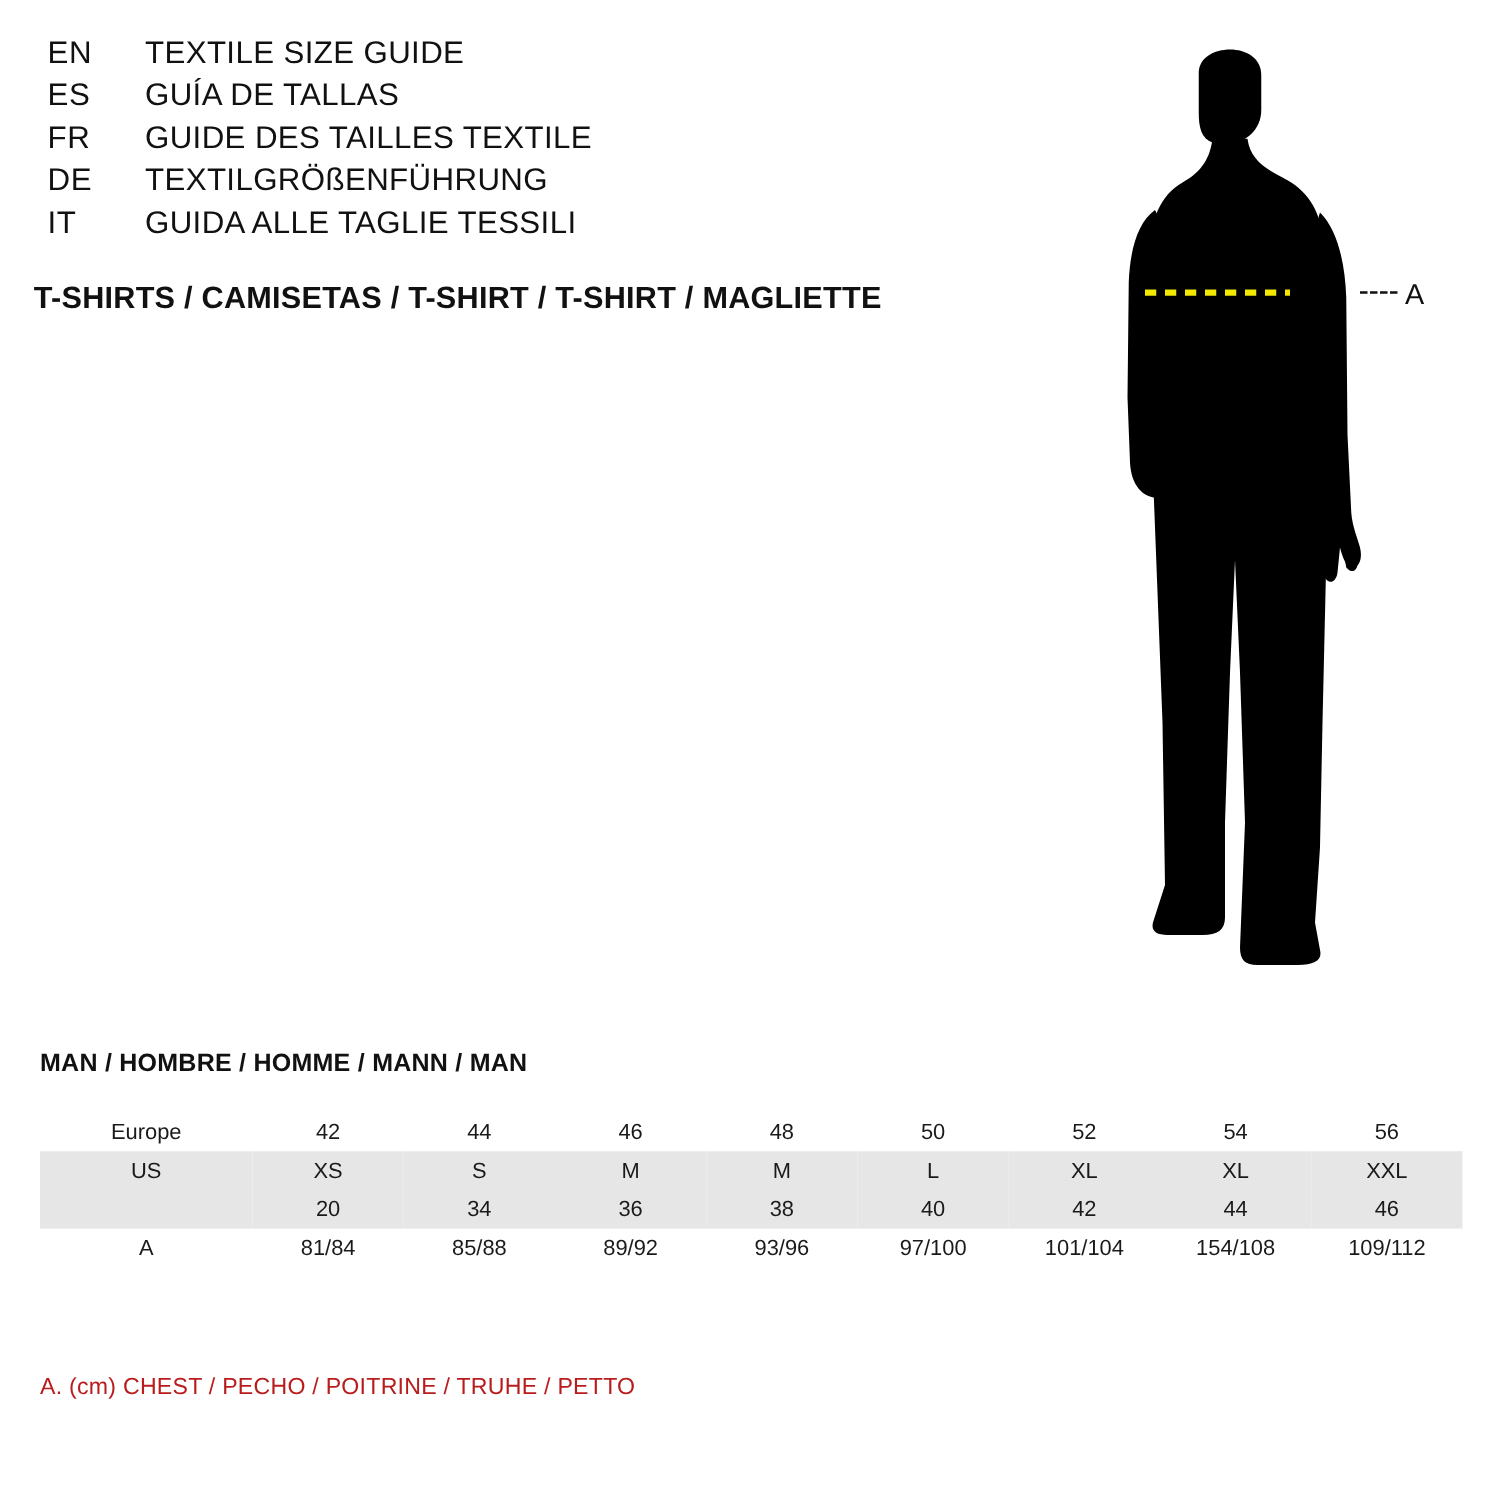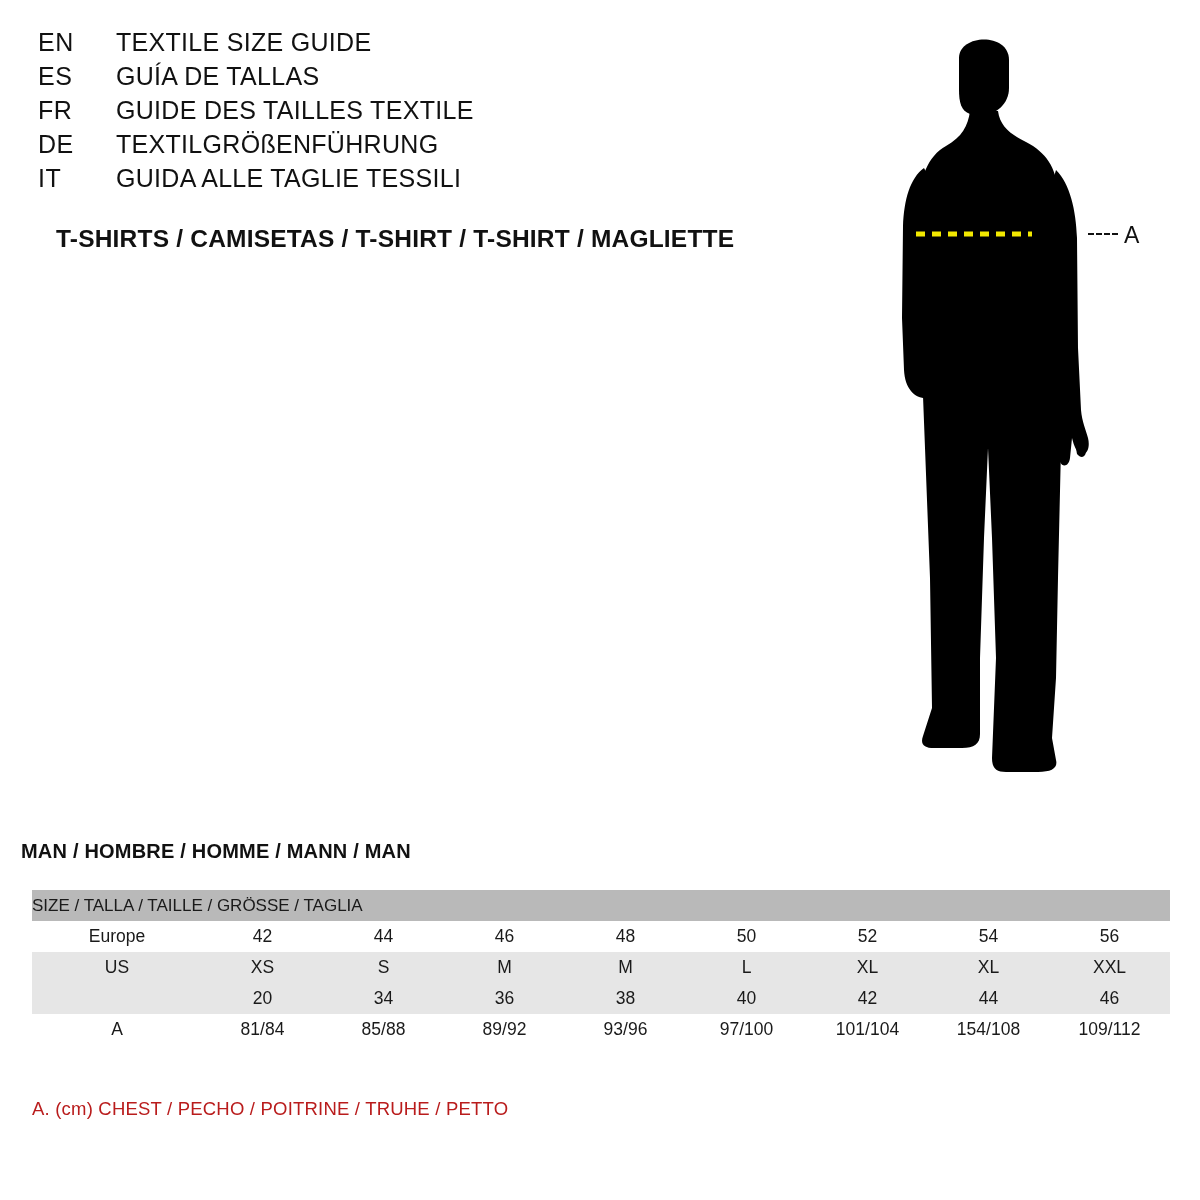--- a/index.html
+++ b/index.html
@@ -38,21 +38,21 @@
   }
   .lang-text {
     font-size: 25px;
     letter-spacing: 0.3px;
     color: #111;
     white-space: nowrap;
   }
 
   .garment-lines {
     position: absolute;
-    left: 56px;
+    left: 27px;
     top: 222px;
   }
   .garment-line {
     font-size: 24.5px;
     font-weight: bold;
     letter-spacing: 0.2px;
     line-height: 1.35;
     color: #111;
     white-space: nowrap;
   }
@@ -78,21 +78,21 @@
     position: absolute;
     left: 1088px;
     top: 233px;
     width: 30px;
     border-top: 2px dashed #111;
   }
 
   
   .section-title {
     position: absolute;
-    left: 21px;
+    left: 32px;
     top: 840px;
     font-size: 20px;
     font-weight: bold;
     letter-spacing: 0.2px;
     color: #111;
   }
 
   table.size-table {
     position: absolute;
     left: 32px;
@@ -196,23 +196,20 @@
   </svg>
 </div>
 
 <div class="measure-dashes"></div>
 <div class="measure-label">A</div>
 
 <div class="section-title">MAN / HOMBRE / HOMME / MANN / MAN</div>
 
 <table class="size-table">
   <tbody>
-    <tr class="row-head">
-      <td colspan="9">SIZE / TALLA / TAILLE / GRÖSSE / TAGLIA</td>
-    </tr>
 
     <tr class="row-plain">
       <td class="label-cell">Europe</td>
       <td class="val-cell">42</td>
       <td class="val-cell">44</td>
       <td class="val-cell">46</td>
       <td class="val-cell">48</td>
       <td class="val-cell">50</td>
       <td class="val-cell">52</td>
       <td class="val-cell">54</td>

